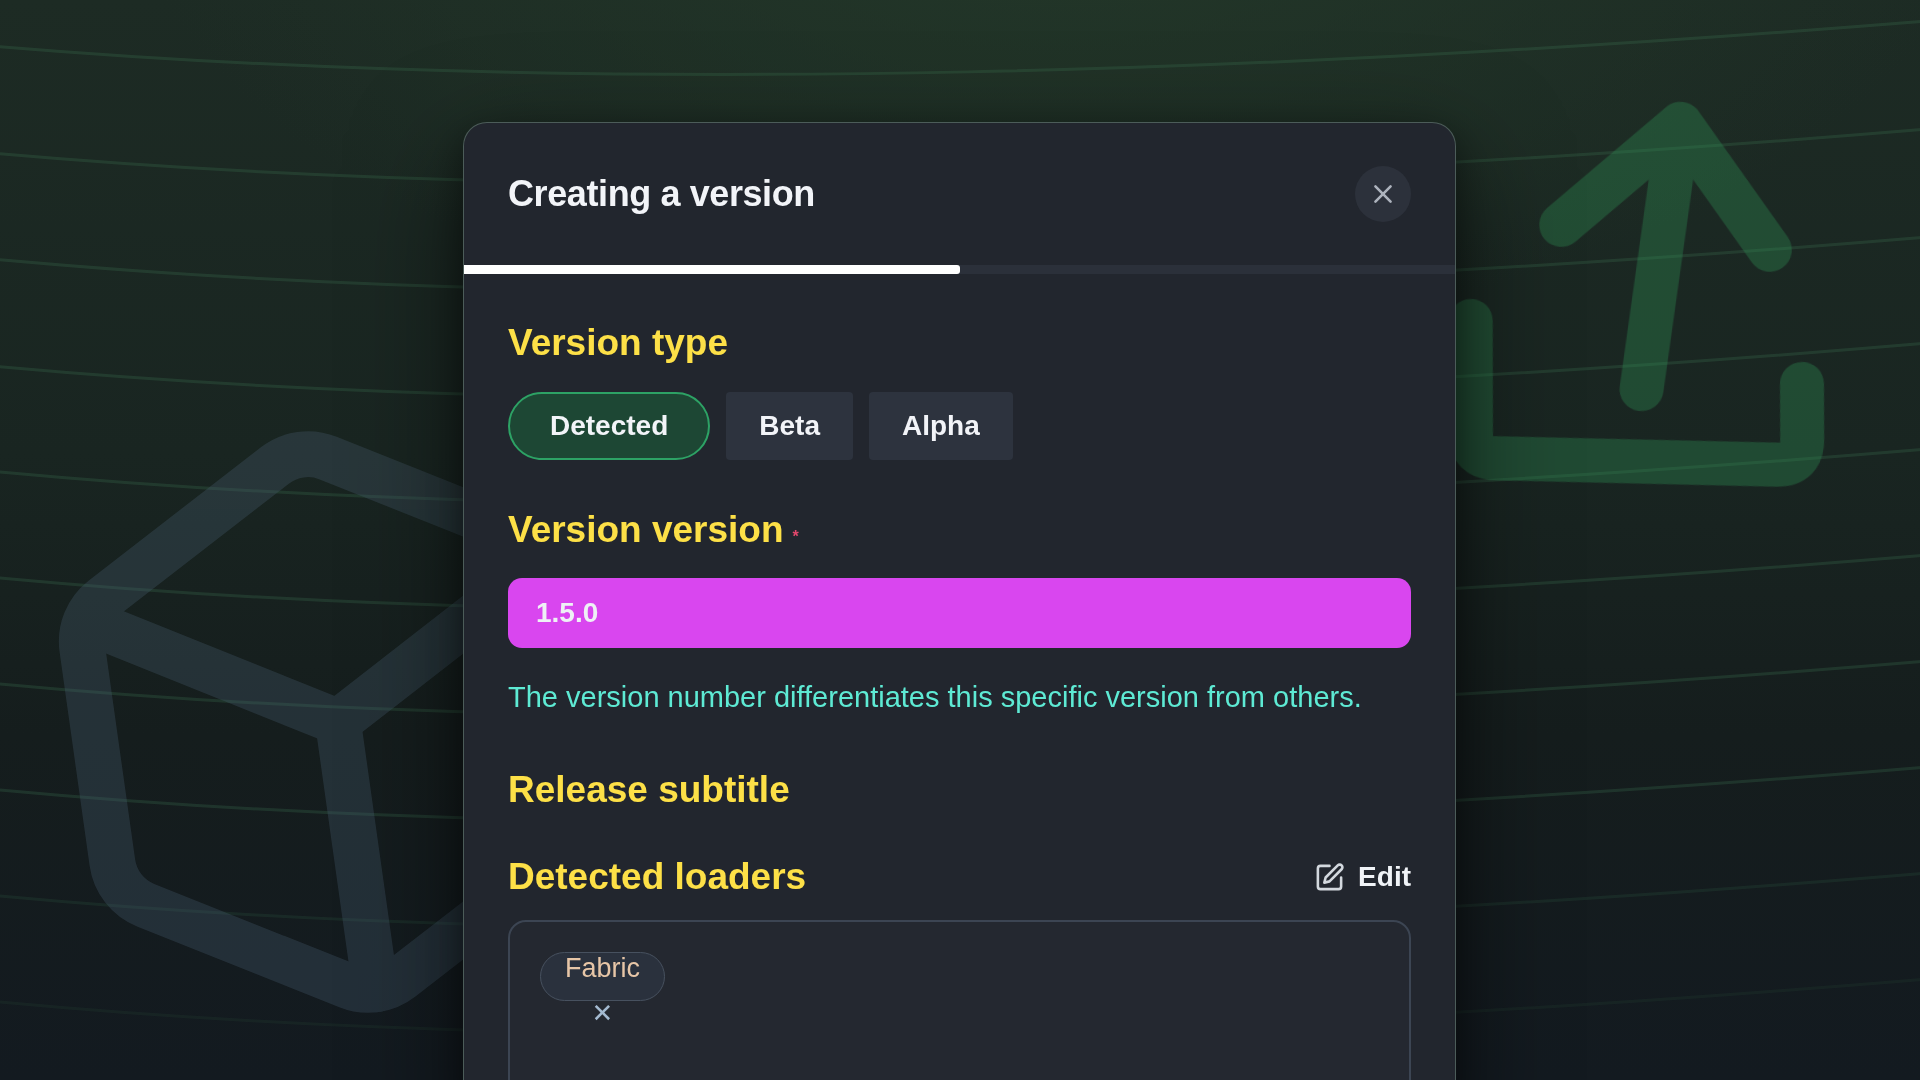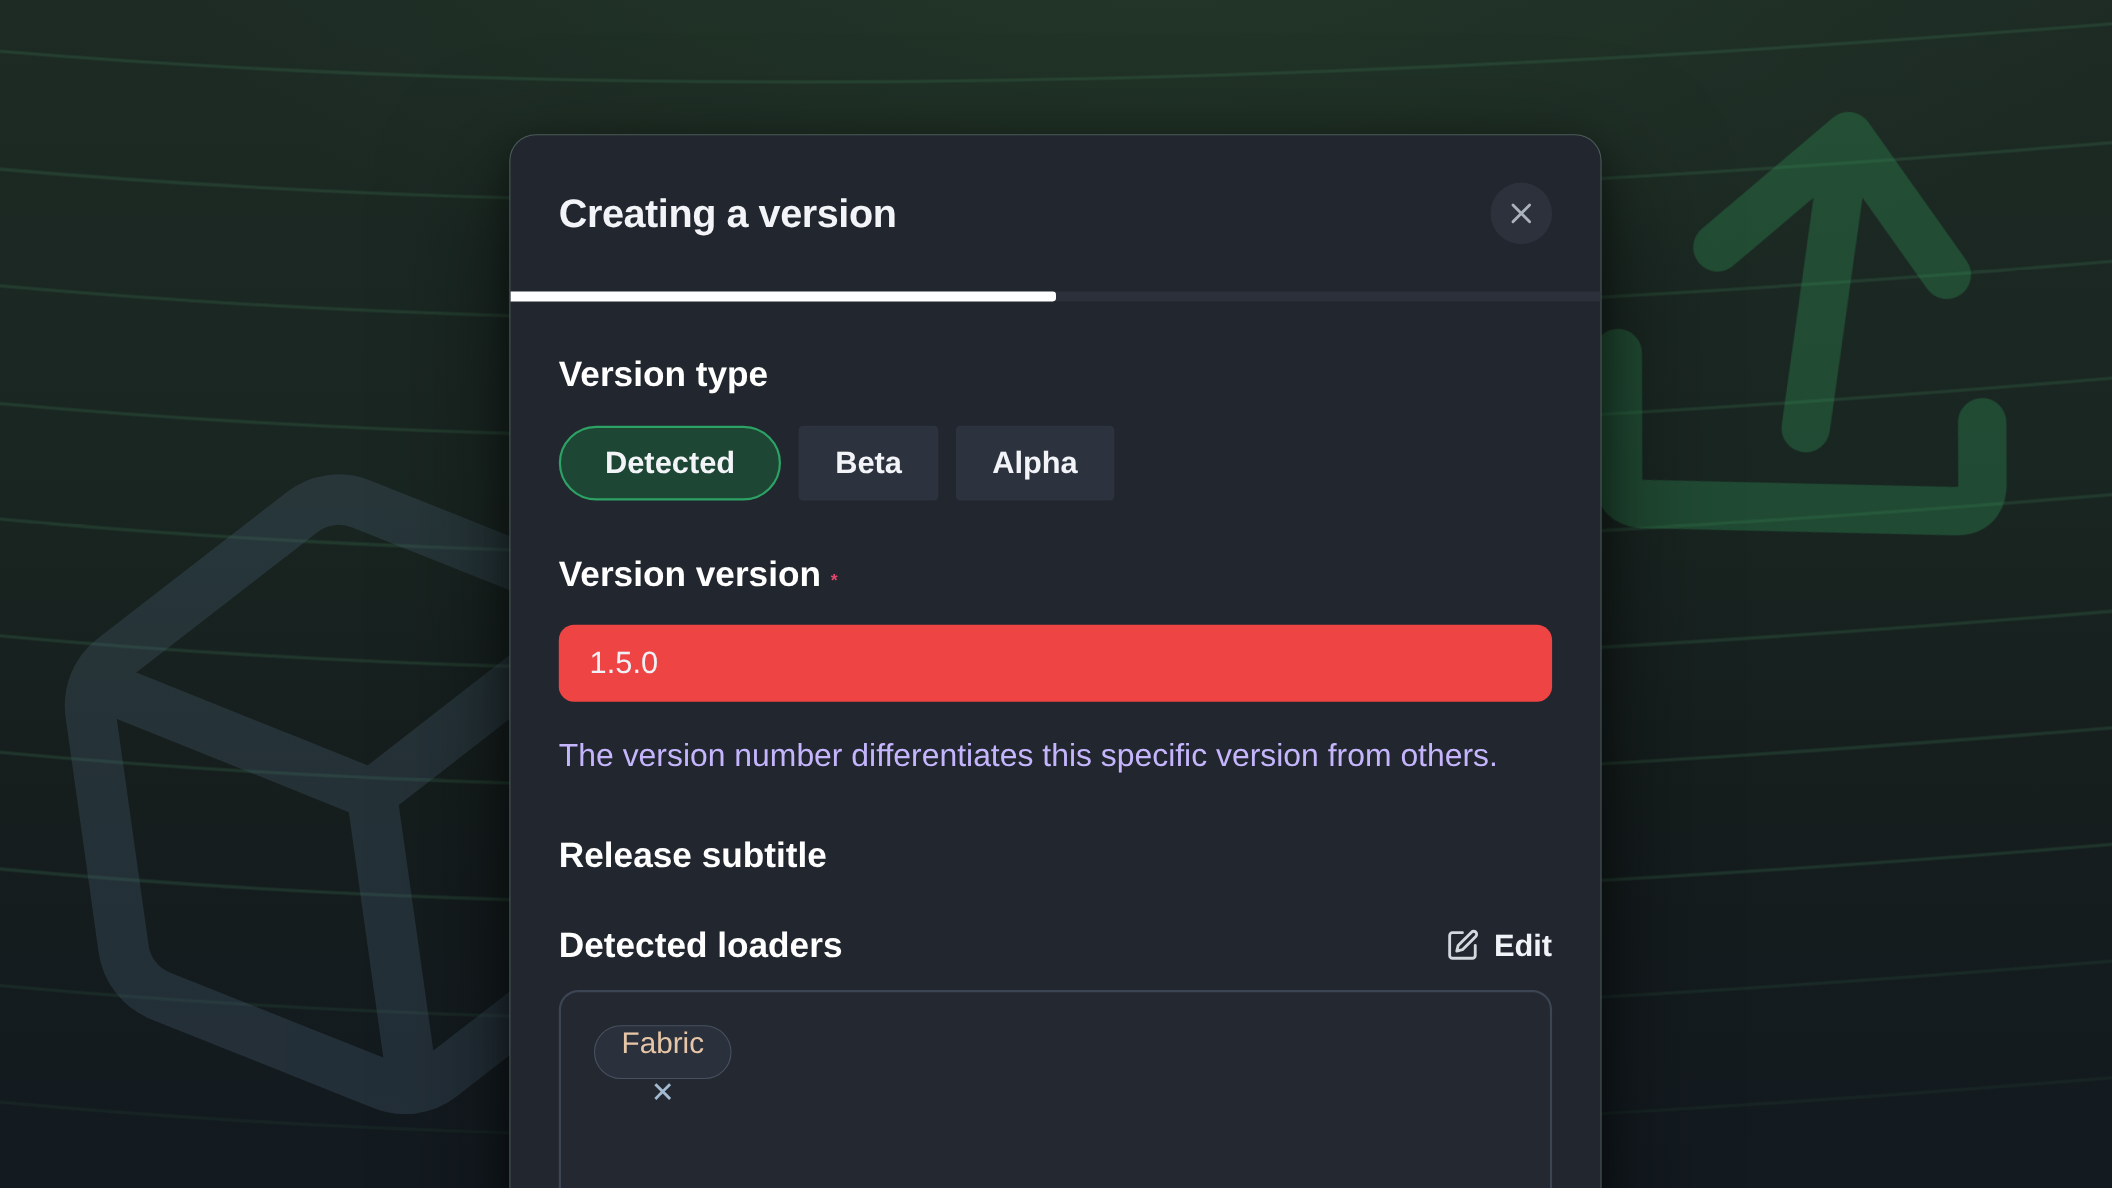--- a/index.html
+++ b/index.html
@@ -26,38 +26,38 @@
   .modal-title { margin:0; font-size:36px; font-weight:700; color:#f2f4f8; letter-spacing:-0.4px; }
   .close-btn {
     position:absolute; right:44px; top:50%; transform:translateY(-50%);
     width:56px; height:56px; border-radius:50%; background:#2c313b; border:none;
     display:flex; align-items:center; justify-content:center; cursor:pointer; padding:0;
   }
   .progress-track { height:9px; background:#2b303a; width:100%; }
   .progress-fill { height:100%; width:50%; background:#ffffff; border-radius:0 3px 3px 0; }
 
   .modal-body { padding:48px 44px 0; }
-  .field-label { font-size:32px; font-weight:700; color:#ffffff; }
+  .field-label { font-size:37px; font-weight:700; color:#fde047; }
   .req { color:#e4486d; margin-left:9px; font-weight:700; }
 
   .type-row { display:flex; gap:16px; margin-top:28px; }
   .type-btn {
     height:68px; display:inline-flex; align-items:center; justify-content:center;
     font-size:28px; font-weight:700; color:#f2f4f8; cursor:pointer; font-family:inherit;
   }
   .type-btn.selected { background:#1d4734; border:2.5px solid #2da265; border-radius:40px; padding:0 40px; }
   .type-btn.plain { background:#2d333e; border:none; border-radius:4px; padding:0 33px; }
 
   .field { margin-top:49px; }
   .text-input {
-    margin-top:27px; width:100%; height:70px; background:#ef4444; border:none; border-radius:14px;
-    padding:0 28px; font-size:28px; font-weight:400; color:#eef1f5; font-family:inherit;
+    margin-top:27px; width:100%; height:70px; background:#d946ef; border:none; border-radius:14px;
+    padding:0 28px; font-size:28px; font-weight:700; color:#eef1f5; font-family:inherit;
     box-sizing:border-box; outline:none; display:block;
   }
-  .help-text { margin:26px 0 0; font-size:29px; color:#c4b5fd; line-height:1.6; max-width:920px; }
+  .help-text { margin:26px 0 0; font-size:29px; color:#5eead4; line-height:1.6; max-width:920px; }
 
   .loaders-head { display:flex; justify-content:space-between; align-items:center; margin-top:45px; }
   .edit-btn {
     display:flex; gap:13px; align-items:center; background:none; border:none; padding:0;
     color:#f0f3f7; font-size:28px; font-weight:700; cursor:pointer; font-family:inherit;
   }
   .loaders-box {
     margin-top:22px; border:2px solid #3c4553; border-radius:18px; padding:30px;
     min-height:150px; background:rgba(255,255,255,0.012);
   }

